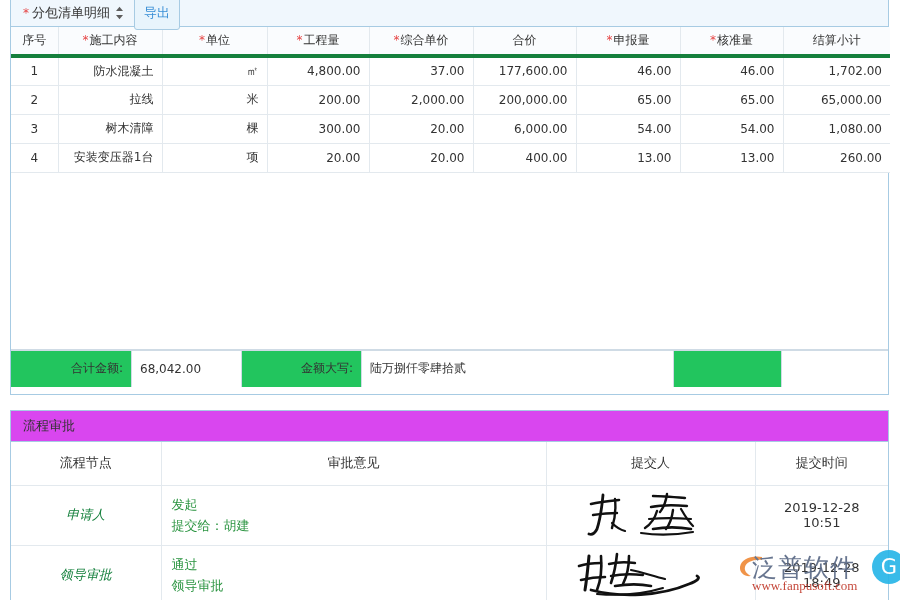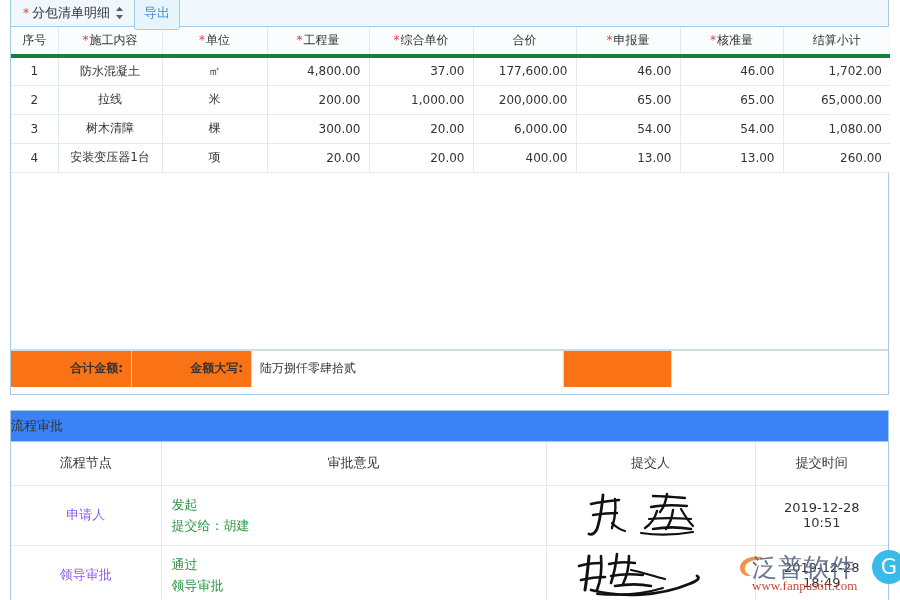--- a/index.html
+++ b/index.html
@@ -80,61 +80,62 @@
   table.grid th:last-child, table.grid td:last-child { border-right: none; }
   table.grid thead th {
     background: #fafcfe;
     border-bottom: 4px solid #15803d;
     text-align: center;
     color: #333;
   }
   table.grid tbody td { color: #333; background: #fff; }
   .c-center { text-align: center; }
   .c-right  { text-align: right; }
-  .c-left   { text-align: center; }
+  .c-left   { text-align: right; }
 
   .grid-blank { height: 177px; border-bottom: 1px solid #cfdbe5; background: #fff; }
 
   
   .summary-row { display: flex; height: 37px; border-top: 1px solid #cfdbe5; }
   .summary-cell {
     display: flex; align-items: center;
     border-right: 1px solid #cfdbe5;
     font-size: 12px; height: 100%;
     padding: 0 8px;
   }
-  .summary-cell.label { background: #f97316; justify-content: flex-end; color: #333; font-weight: bold; }
+  .summary-cell.label { background: #22c55e; justify-content: flex-end; color: #333; }
   .summary-cell.value { background: #ffffff; justify-content: flex-start; color: #333; }
   .summary-cell.last { border-right: none; }
 
   
   #panel-flow { top: 410px; height: 200px; }
   .flow-header {
     height: 31px;
-    background: #3b82f6;
+    background: #d946ef;
     border-bottom: 1px solid #a7cbe3;
     display: flex; align-items: center;
+    padding-left: 12px;
     font-size: 13px; color: #333;
   }
   table.flow { width: 100%; border-collapse: collapse; table-layout: fixed; }
   table.flow th, table.flow td {
     border-right: 1px solid #e3e9ee;
     border-bottom: 1px solid #e3e9ee;
     font-weight: normal; font-size: 13px;
     padding: 0 10px;
     vertical-align: middle;
   }
   table.flow th:last-child, table.flow td:last-child { border-right: none; }
   table.flow thead th {
     height: 43px; text-align: center;
     background: #fff; color: #333;
     border-bottom: 1px solid #e3e9ee;
   }
   table.flow tbody td { height: 60px; background: #fff; }
-  .node-name { text-align: center; color: #8b5cf6; font-size: 13px; }
+  .node-name { text-align: center; color: #15803d; font-size: 13px; font-style: italic; }
   .opinion { color: #2a9440; font-size: 12px; line-height: 1.65; text-align: left; }
   .opinion .ln2 { display: block; }
   .submit-time { text-align: center; color: #333; font-size: 12px; }
   .signer { text-align: center; }
 
   .sig-svg { display: block; margin: 0 auto; }
 
   
   #watermark {
     position: absolute;
@@ -246,21 +247,21 @@
           <td class="c-right">177,600.00</td>
           <td class="c-right">46.00</td>
           <td class="c-right">46.00</td>
           <td class="c-right">1,702.00</td>
         </tr>
         <tr>
           <td class="c-center">2</td>
           <td class="c-left">拉线</td>
           <td class="c-left">米</td>
           <td class="c-right">200.00</td>
-          <td class="c-right">1,000.00</td>
+          <td class="c-right">2,000.00</td>
           <td class="c-right">200,000.00</td>
           <td class="c-right">65.00</td>
           <td class="c-right">65.00</td>
           <td class="c-right">65,000.00</td>
         </tr>
         <tr>
           <td class="c-center">3</td>
           <td class="c-left">树木清障</td>
           <td class="c-left">棵</td>
           <td class="c-right">300.00</td>
@@ -281,20 +282,21 @@
           <td class="c-right">13.00</td>
           <td class="c-right">260.00</td>
         </tr>
       </tbody>
     </table>
 
     <div class="grid-blank"></div>
 
     <div class="summary-row">
       <div class="summary-cell label" style="width:121px">合计金额:</div>
+      <div class="summary-cell value" style="width:110px">68,042.00</div>
       <div class="summary-cell label" style="width:120px">金额大写:</div>
       <div class="summary-cell value" style="width:312px">陆万捌仟零肆拾贰</div>
       <div class="summary-cell label" style="width:108px"></div>
       <div class="summary-cell value last" style="width:100px"></div>
     </div>
 
   </div>
 
   <div class="panel" id="panel-flow">
 

